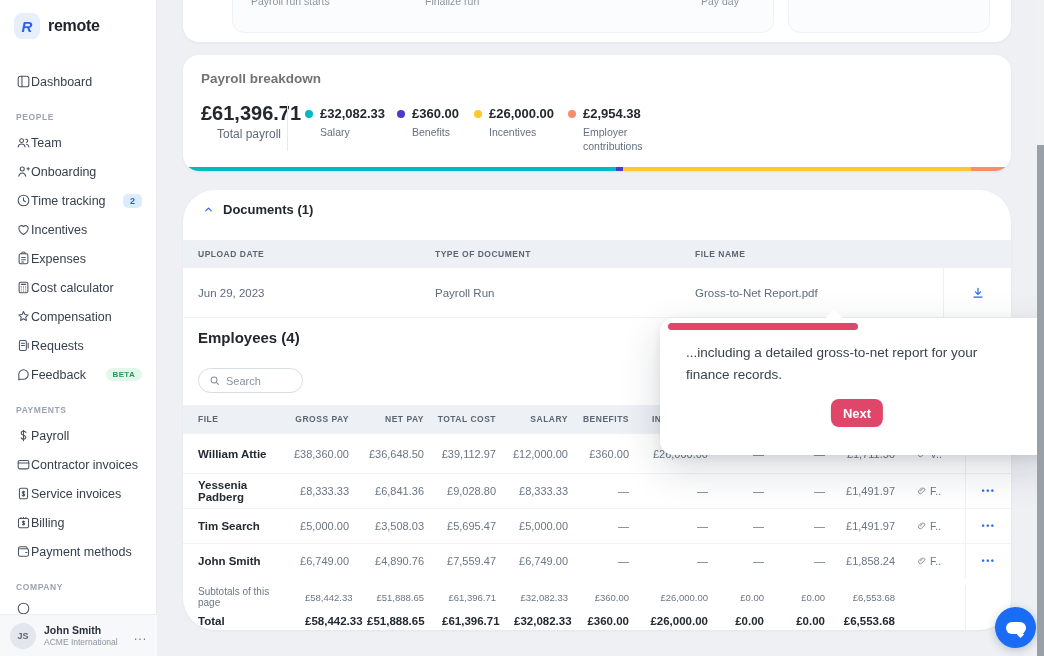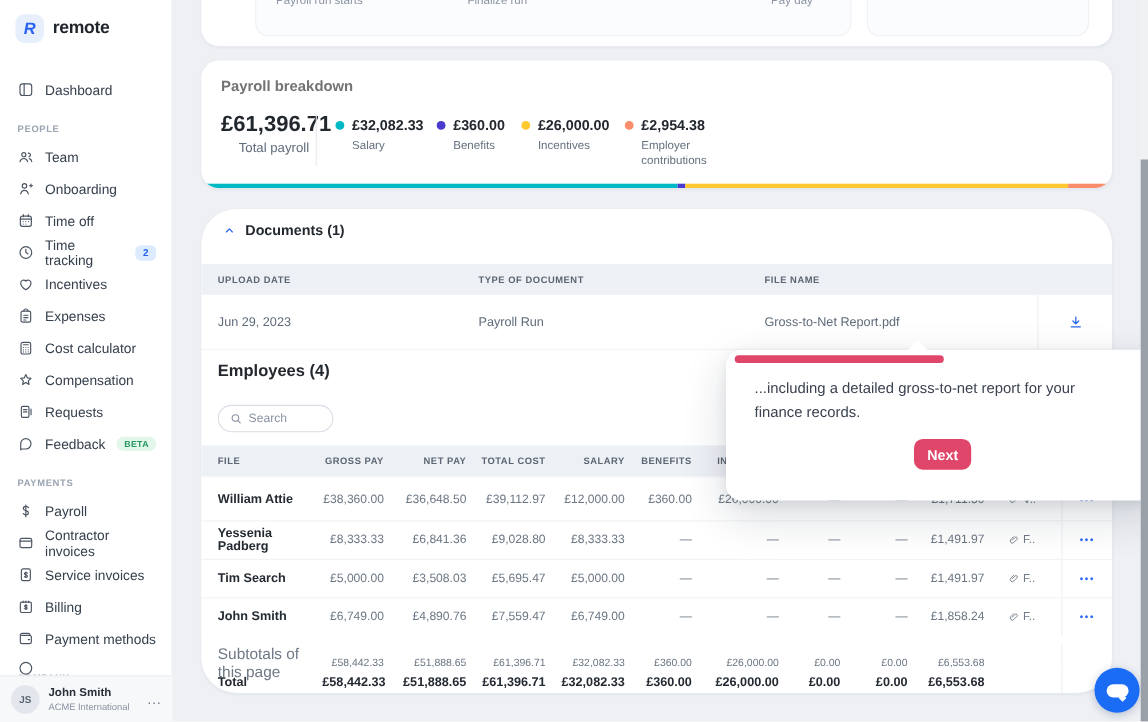--- a/index.html
+++ b/index.html
@@ -4,21 +4,21 @@
 <style>
   * { margin:0; padding:0; box-sizing:border-box; }
   html,body { width:1044px; height:656px; overflow:hidden; }
   body { font-family:"Liberation Sans", sans-serif; background:#eef0f4; position:relative; color:#242a32; }
 
   
   .sidebar { position:absolute; left:0; top:0; width:157px; height:656px; background:#fff; border-right:1px solid #e9ebf0; z-index:10; }
   .side-logo { display:flex; align-items:center; gap:8px; padding:13px 14px 10px; }
   .logo-mark { width:26px; height:26px; border-radius:8px; background:#e7eefc; color:#2a63f2; font-weight:bold; font-size:15px; display:flex; align-items:center; justify-content:center; font-style:italic; }
   .logo-text { font-size:16px; font-weight:bold; color:#20252b; letter-spacing:-.3px; }
-  .nav-item { height:29px; display:flex; align-items:center; gap:10px; padding:0 14px 0 16px; font-size:12.5px; color:#36404d; cursor:pointer; }
+  .nav-item { height:29px; display:flex; align-items:center; padding:0 14px 0 16px; font-size:12.5px; color:#36404d; cursor:pointer; }
   .nav-item svg { flex:0 0 auto; }
   .nav-item.first { margin-top:18px; }
   .nav-sec { margin:16px 16px 6px; font-size:8.5px; font-weight:bold; letter-spacing:.6px; color:#9aa3b1; }
   .badge-count { margin-left:auto; background:#dcebfd; color:#2563eb; font-size:9px; font-weight:bold; padding:2px 7px; border-radius:5px; }
   .badge-beta { margin-left:auto; background:#e2f6ea; color:#27985f; font-size:8px; font-weight:bold; padding:2px 7px; border-radius:8px; letter-spacing:.3px; }
   .side-user { position:absolute; left:0; bottom:0; width:157px; height:42px; background:#f7f8fa; border-top:1px solid #ecedf1; display:flex; align-items:center; padding:0 10px; gap:8px; }
   .avatar { width:26px; height:26px; border-radius:50%; background:#e3e6ec; color:#5b6472; font-size:9px; font-weight:bold; display:flex; align-items:center; justify-content:center; }
   .user-name { font-size:10.5px; font-weight:bold; color:#2a313a; line-height:1.25; }
   .user-co { font-size:8.5px; color:#8a93a0; }
   .user-menu { margin-left:auto; color:#6b7280; font-size:12px; letter-spacing:1px; cursor:pointer; }
@@ -68,22 +68,22 @@
   .emp-thead { position:absolute; left:0; top:215px; width:828px; height:28px; background:#edf0f5; }
   .emp-thead .th { text-align:right; padding-right:6px; }
   .emp-thead .th.name { text-align:left; padding-left:15px; }
   .erow { position:absolute; left:0; width:828px; background:#fff; border-top:1px solid #f0f2f5; }
   .erow .name { font-size:11.5px; font-weight:bold; color:#242a32; padding-left:15px; }
   .num { font-size:11px; color:#6b7683; text-align:right; padding-right:6px; }
   .filecell { font-size:10.5px; color:#6e7886; display:flex; align-items:center; gap:3px; padding-left:16px; }
   .actcell { text-align:center; border-left:1px solid #eef0f3; align-self:stretch; display:flex; align-items:center; justify-content:center; }
   .dots-btn { color:#2f6bf0; font-size:9px; letter-spacing:1.5px; font-weight:bold; cursor:pointer; }
   .sub-row { position:absolute; left:0; width:828px; }
-  .sub-row .lab { font-size:14px; color:#6e7886; padding-left:15px; }
-  .sub-row .num { font-size:9.5px; }
+  .sub-row .lab { font-size:10px; color:#6e7886; padding-left:15px; }
+  .sub-row .num { font-size:9.5px;margin-left:12px; }
   .tot-row .lab { font-size:11.5px; font-weight:bold; color:#242a32; padding-left:15px; }
   .tot-row .num { font-size:11.5px; font-weight:bold; color:#242a32; }
 
   
   .tooltip { position:absolute; left:660px; top:318px; width:394px; height:137px; background:#fff; border-radius:14px; box-shadow:0 14px 40px rgba(18,28,48,.16), 0 3px 10px rgba(18,28,48,.08); z-index:40; }
   .tt-caret { position:absolute; top:-6px; left:168px; width:13px; height:13px; background:#fff; transform:rotate(45deg); border-radius:2px; }
   .tt-bar { position:absolute; top:5px; left:8px; width:190px; height:7px; border-radius:4px; }
   .tt-text { position:absolute; left:26px; top:24px; width:292px; font-size:13.5px; line-height:1.6; color:#3a4250; }
   .tt-btn { position:absolute; left:50%; transform:translateX(-50%); bottom:28px; height:28px; padding:0 12px; border:none; border-radius:8px; color:#fff; font-size:13px; font-weight:bold; font-family:"Liberation Sans",sans-serif; cursor:pointer; }
 
@@ -122,27 +122,20 @@
       </svg>
     <span>Team</span>
   </div>
   <div class="nav-item">
     <svg width="15" height="15" viewBox="0 0 24 24" fill="none" stroke="#4b5563" stroke-width="1.7" stroke-linecap="round" stroke-linejoin="round">
         <circle cx="10" cy="8" r="3.2"></circle>
         <path d="M4.5 19.5c.7-3.4 2.9-5 5.5-5s4.8 1.6 5.5 5"></path>
         <path d="M17.5 7.5h4M19.5 5.5v4"></path>
       </svg>
     <span>Onboarding</span>
-  </div>
-  <div class="nav-item">
-    <svg width="15" height="15" viewBox="0 0 24 24" fill="none" stroke="#4b5563" stroke-width="1.7" stroke-linecap="round" stroke-linejoin="round">
-        <rect x="4" y="5.5" width="16" height="15" rx="3"></rect>
-        <path d="M4 10h16M8.5 3.5v3M15.5 3.5v3M8 13.5h.01M12 13.5h.01M16 13.5h.01M8 17h.01M12 17h.01"></path>
-      </svg>
-    <span>Time off</span>
   </div>
   <div class="nav-item">
     <svg width="15" height="15" viewBox="0 0 24 24" fill="none" stroke="#4b5563" stroke-width="1.7" stroke-linecap="round" stroke-linejoin="round">
         <circle cx="12" cy="12" r="8.5"></circle>
         <path d="M12 7.5V12l3 2"></path>
       </svg>
     <span>Time tracking</span>
     <span class="badge-count">2</span>
   </div>
   <div class="nav-item">

